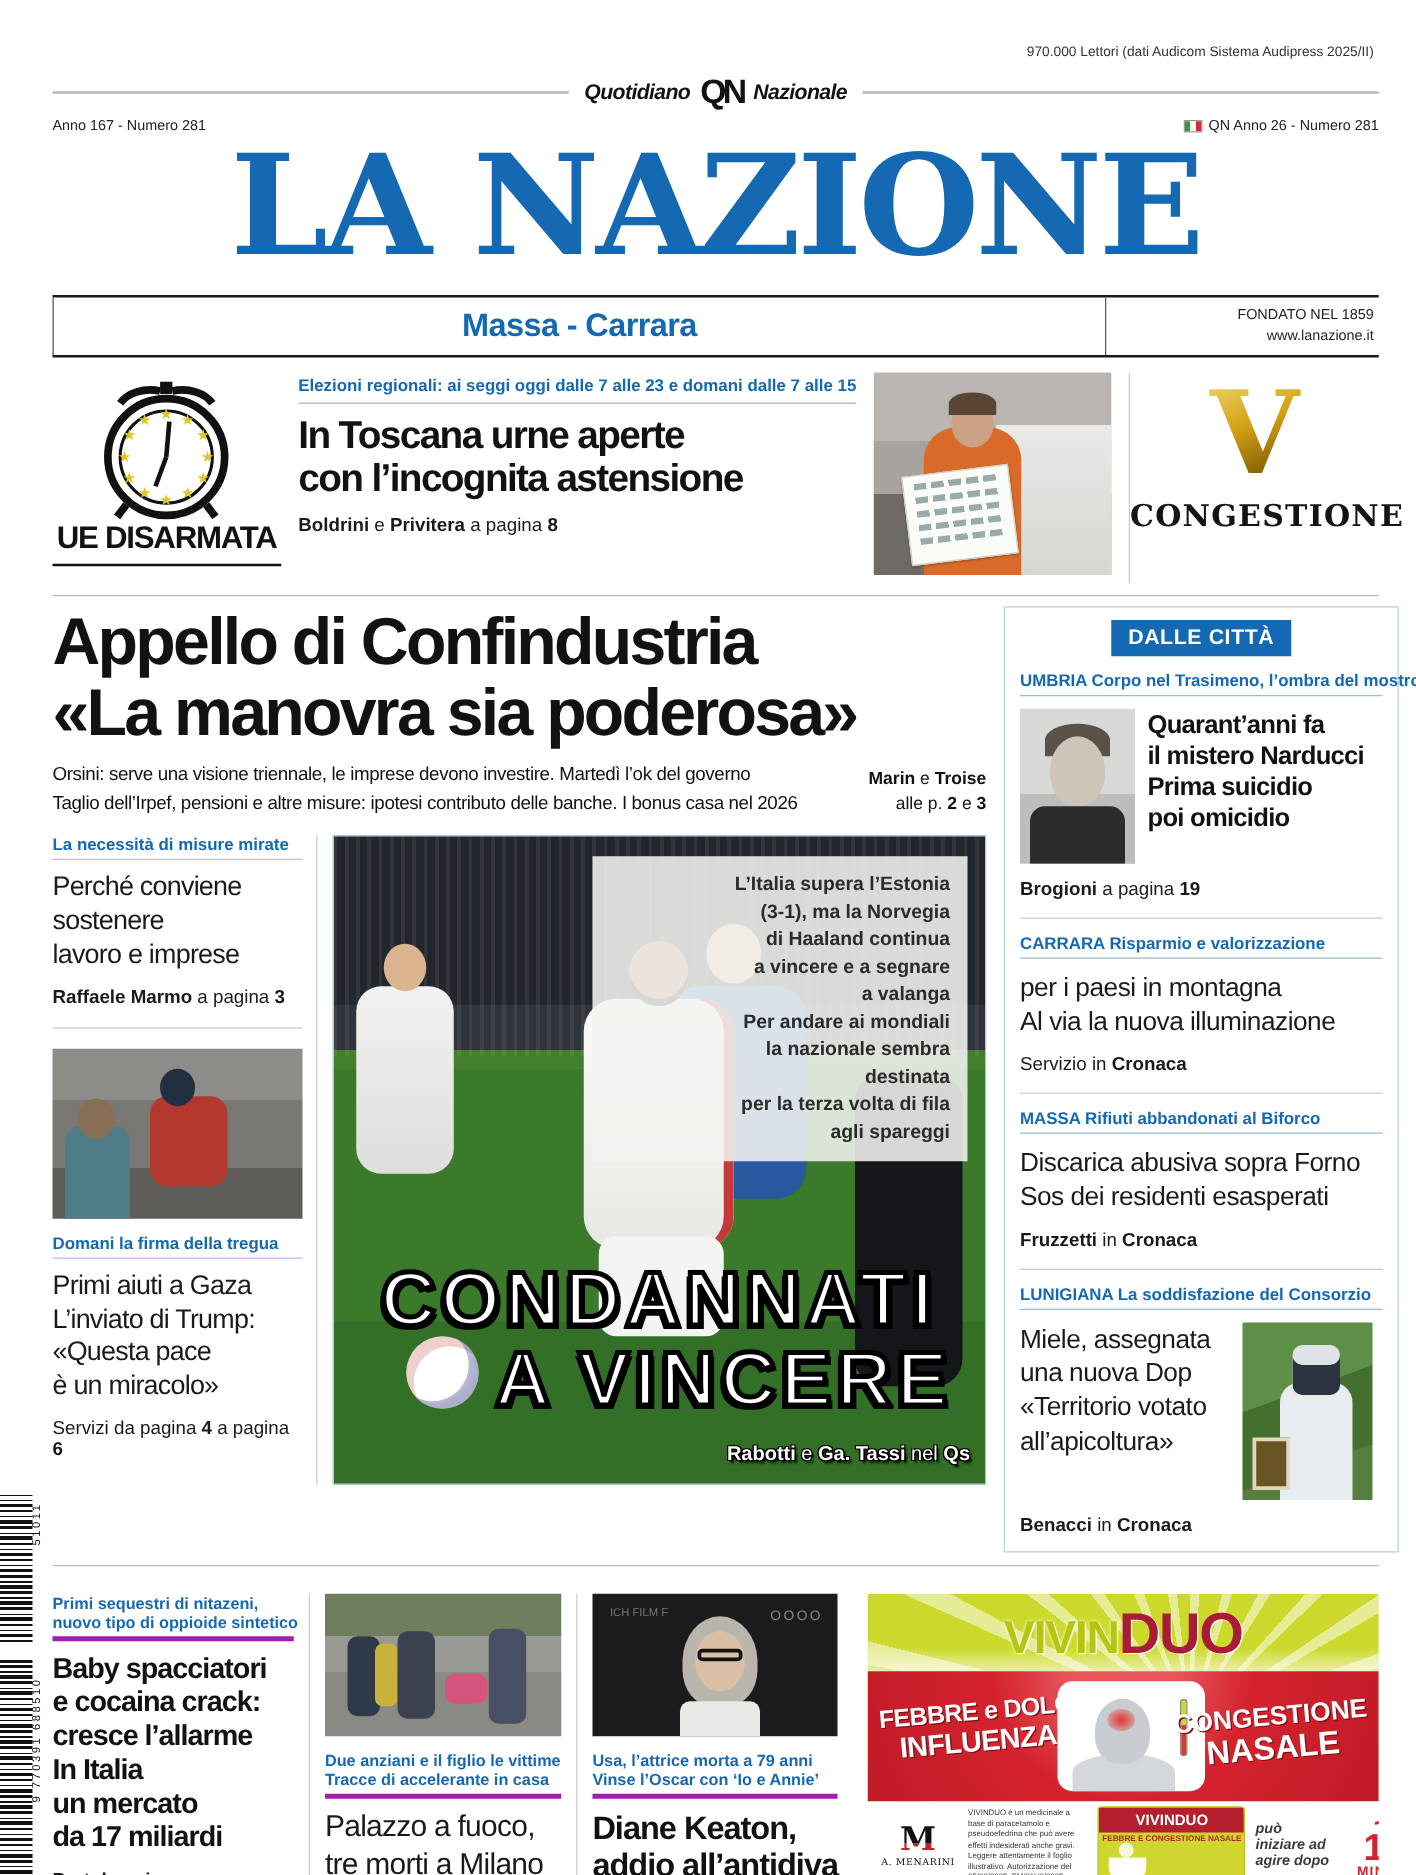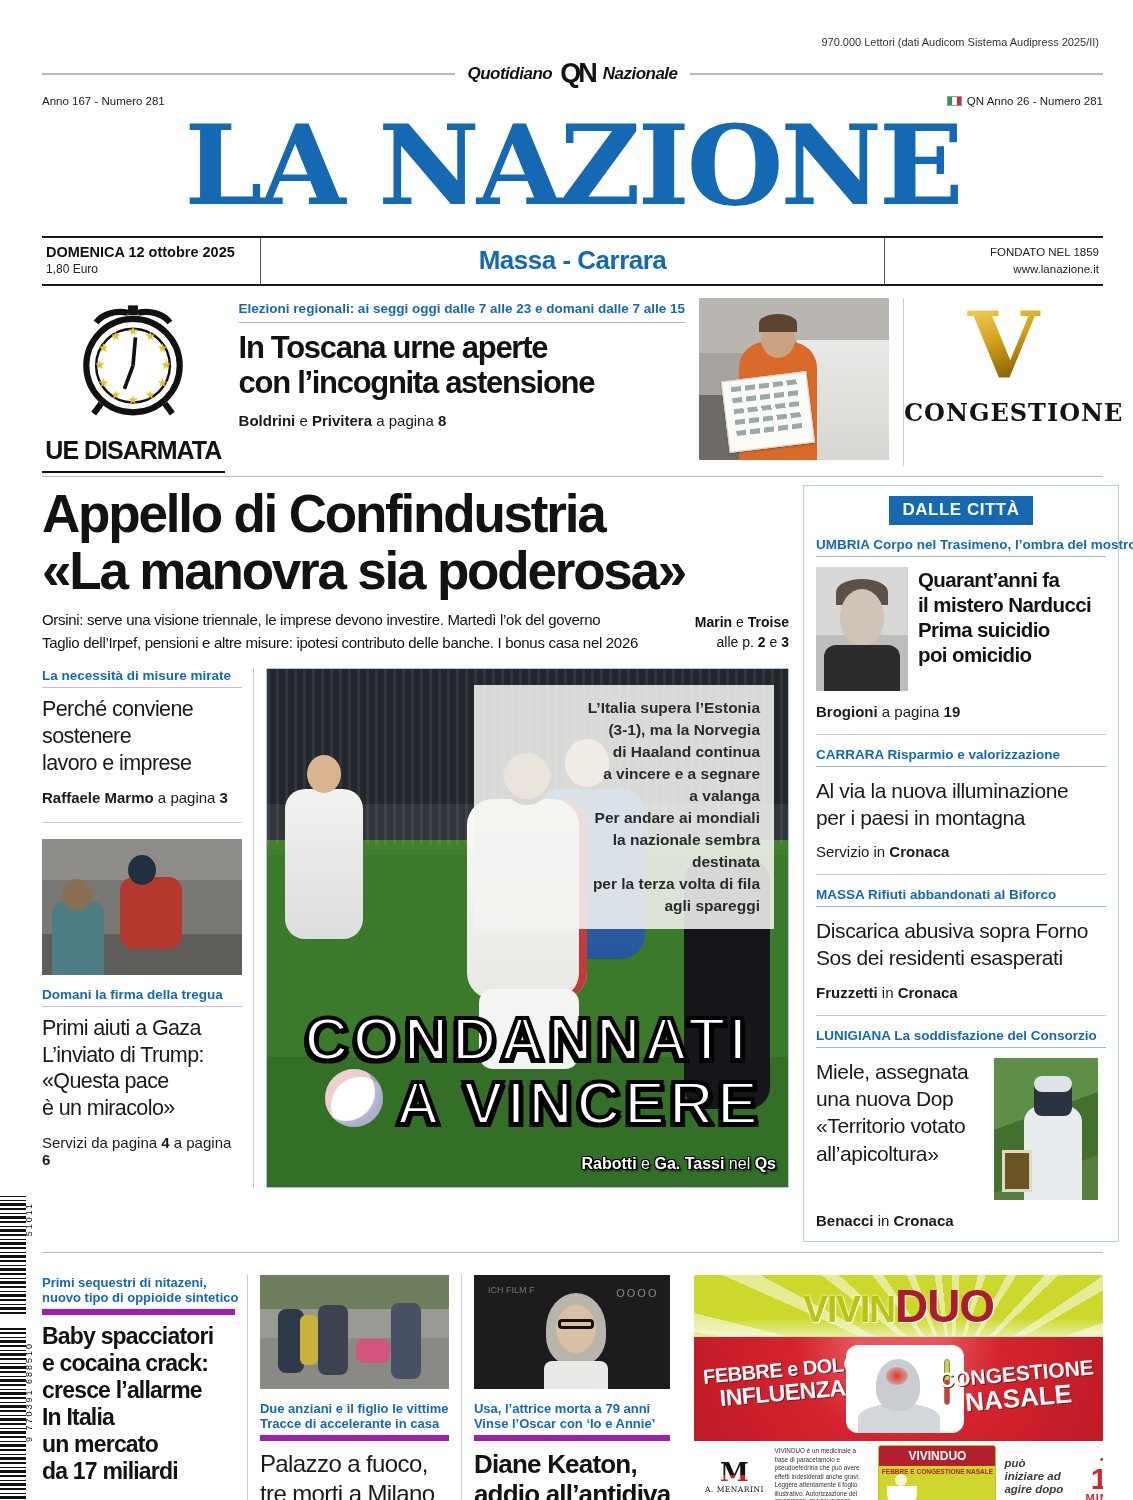--- a/index.html
+++ b/index.html
@@ -30,21 +30,21 @@
   .db-price { font-size:12px; color:#222; margin-top:2px; }
   .db-center { flex:1; border-left:1px solid #555; border-right:1px solid #555;
                display:flex; align-items:center; justify-content:center; }
   .db-edition { color:#1569b3; font-size:26px; font-weight:bold; letter-spacing:-0.5px; }
   .db-right { width:218px; text-align:right; padding:6px 4px; font-size:11.5px; color:#222; }
   .db-right div { line-height:1.45; }
 
   
   .topband { display:flex; margin-top:12px; gap:14px; height:168px; }
   .promo { width:198px; text-align:center; position:relative; }
-  .promo-label { font-size:25px; font-weight:bold; letter-spacing:-1px; margin-top:20px;
+  .promo-label { font-size:25px; font-weight:bold; letter-spacing:-1px; margin-top:0;
                  border-bottom:2px solid #111; padding-bottom:6px; }
   .ts-main { flex:1; padding-top:2px; }
   .kicker { color:#1569b3; font-weight:bold; }
   .ts-kicker { font-size:13.5px; border-bottom:1px solid #9cb9d2; padding-bottom:4px; white-space:nowrap; }
   .ts-head { font-size:31px; font-weight:bold; letter-spacing:-1.3px; line-height:1.12; margin-top:8px; }
   .byline { font-size:15px; color:#1a1a1a; margin-top:12px; }
   .b { font-weight:bold; }
   .ts-photo { width:206px; height:162px; border-radius:1px; position:relative; overflow:hidden;
       background:linear-gradient(180deg,#b9b6b1 0 34%,#a7a49f 34% 60%,#6e6b66 60%); }
   .ts-photo .booth { position:absolute; right:0; top:42px; width:92px; height:120px; background:linear-gradient(180deg,#e9e9e7,#d6d6d2); }
@@ -128,21 +128,21 @@
       background:linear-gradient(160deg,#5d8f46 0 40%,#43702f 40% 75%,#567f3f 75%); }
   .bee-photo .suit { position:absolute; left:30px; top:48px; width:58px; height:94px; border-radius:16px 16px 0 0; background:#e9ecef; }
   .bee-photo .hood { position:absolute; left:40px; top:18px; width:38px; height:40px; border-radius:8px; background:#dfe3e8; box-shadow:inset 0 -24px 0 #2b3340; }
   .bee-photo .frame { position:absolute; left:8px; top:92px; width:30px; height:42px; background:#6b5424; border:3px solid #e0d9c0; }
 
   
   .bottomband { display:flex; margin-top:10px; padding-top:12px; }
   .bb-cell { padding:0 12px; }
   .bb-div { width:1px; background:#ccc; }
   .bb-left { width:205px; padding-left:0; }
-  .bb-kicker { font-size:13px; border-bottom:6px solid #a21caf; padding-bottom:4px; }
+  .bb-kicker { font-size:13px; border-bottom:4px solid #a21caf; padding-bottom:4px; }
   .bb-head-b { font-size:23px; font-weight:bold; letter-spacing:-0.8px; line-height:1.18; margin-top:8px; }
   .bb-head { font-size:24px; letter-spacing:-0.6px; line-height:1.25; margin-top:8px; color:#1a1a1a; }
   .bb-photo { width:100%; height:114px; margin-bottom:12px; position:relative; overflow:hidden; }
   .fire-photo { background:linear-gradient(180deg,#6f7f5d 0 30%,#9a9a94 30% 55%,#8a8a84 55%); }
   .fire-photo .p1 { position:absolute; left:18px; top:34px; width:26px; height:64px; border-radius:8px; background:#2e3a4a; }
   .fire-photo .p2 { position:absolute; left:58px; top:30px; width:30px; height:70px; border-radius:8px; background:#3c4250; }
   .fire-photo .p3 { position:absolute; right:28px; top:28px; width:30px; height:76px; border-radius:8px; background:#475064; }
   .fire-photo .bag { position:absolute; left:96px; top:64px; width:34px; height:24px; border-radius:8px; background:#d4547e; }
   .fire-photo .coat { position:absolute; left:40px; top:40px; width:18px; height:50px; border-radius:6px; background:#c9b23a; }
   .keaton-photo { background:linear-gradient(180deg,#1c1c1e 0 100%); }
@@ -223,24 +223,20 @@
       <span>Anno 167 - Numero 281</span>
       <span class="flagwrap">
         <span class="flag"></span>
         <span>QN Anno 26 - Numero 281</span>
       </span>
     </div>
 
     <div class="masthead">LA NAZIONE</div>
 
     <div class="datebar">
-      <div class="db-left">
-        <div class="db-date">DOMENICA 12 ottobre 2025</div>
-        <div class="db-price">1,80 Euro</div>
-      </div>
       <div class="db-center">
         <div class="db-edition">Massa - Carrara</div>
       </div>
       <div class="db-right">
         <div>FONDATO NEL 1859</div>
         <div>www.lanazione.it</div>
       </div>
     </div>
 
     <div class="topband">
@@ -403,22 +399,22 @@
             <div class="nw">Prima suicidio</div>
             <div class="nw">poi omicidio</div>
           </div>
         </div>
         <p class="byline"><span class="b">Brogioni</span><span> a pagina </span><span class="b">19</span></p>
 
         <div class="rc-sep"></div>
 
         <div class="kicker rc-kicker"><span class="b">CARRARA</span><span class="rest"> Risparmio e valorizzazione</span></div>
         <div class="rc-head">
+          <div class="nw">per i paesi in montagna</div>
           <div class="nw">Al via la nuova illuminazione</div>
-          <div class="nw">per i paesi in montagna</div>
         </div>
         <p class="byline"><span>Servizio in </span><span class="b">Cronaca</span></p>
 
         <div class="rc-sep"></div>
 
         <div class="kicker rc-kicker"><span class="b">MASSA</span><span class="rest"> Rifiuti abbandonati al Biforco</span></div>
         <div class="rc-head">
           <div class="nw">Discarica abusiva sopra Forno</div>
           <div class="nw">Sos dei residenti esasperati</div>
         </div>

